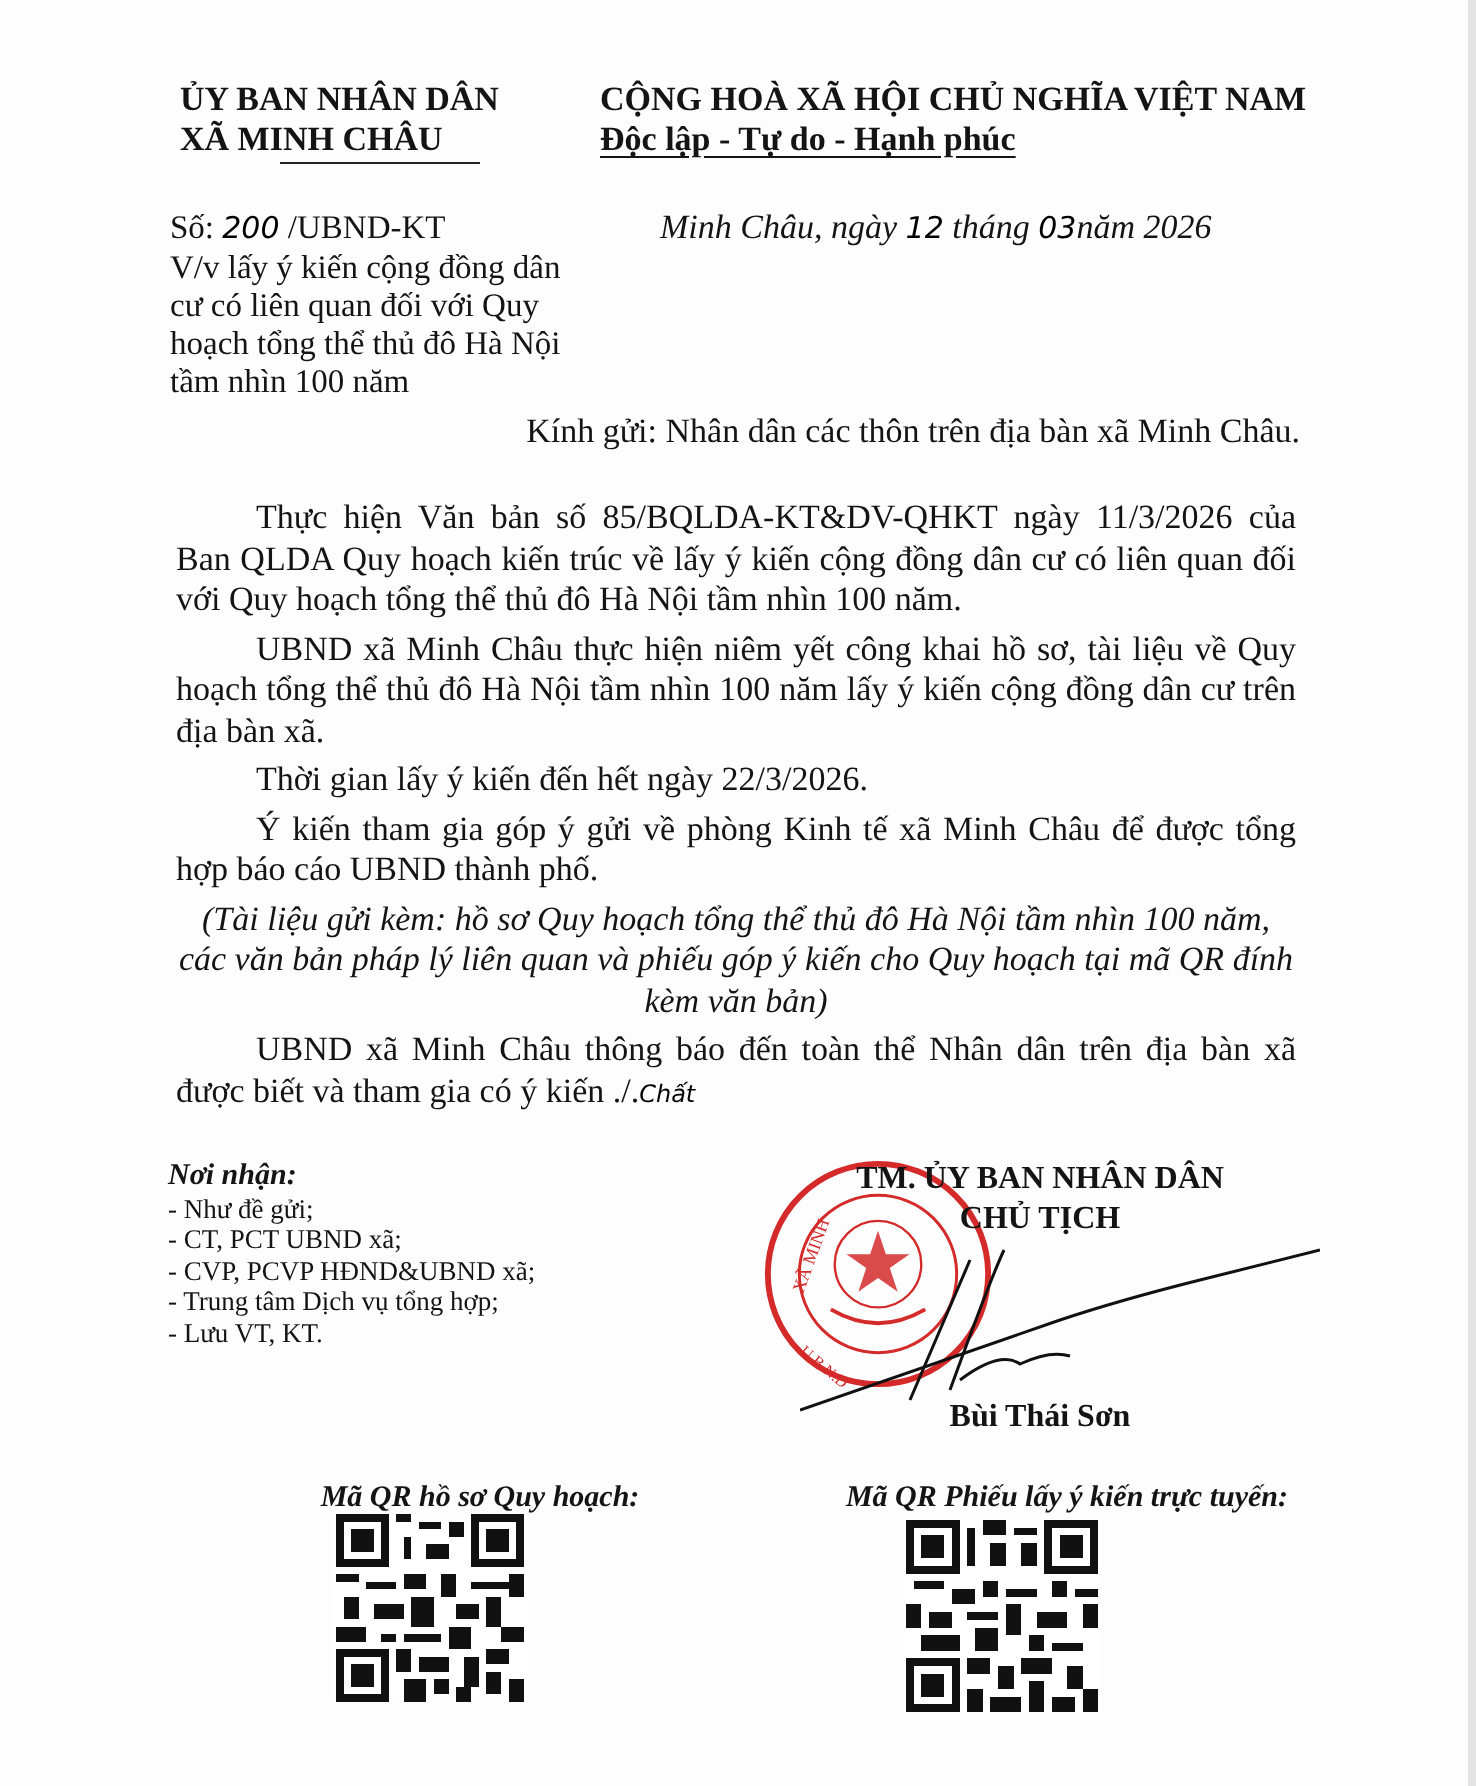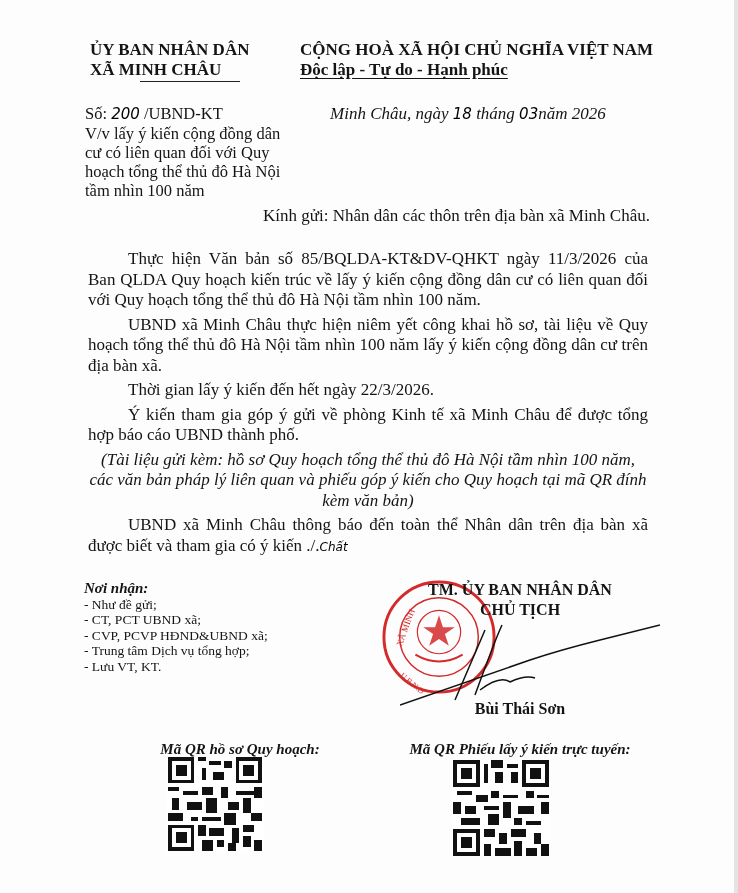--- a/index.html
+++ b/index.html
@@ -23,21 +23,21 @@
   .body { left: 88px; top: 249px; width: 560px; font-size: 17px; line-height: 20.5px; text-align: justify; }
   .body p { margin: 0 0 4px 0; text-indent: 40px; }
   .body p.note { text-indent: 0; font-style: italic; text-align: center; margin: 0 0 4px 0; }
   .recv { left: 84px; top: 581px; font-size: 13.5px; line-height: 15.5px; }
   .recv-title { font-weight: bold; font-style: italic; font-size: 15px; }
   .sign { left: 380px; top: 580px; width: 280px; font-size: 16px; font-weight: bold; text-align: center; line-height: 20px; }
   .signer { left: 380px; top: 700px; width: 280px; font-size: 16px; font-weight: bold; text-align: center; }
   .stamp { left: 380px; top: 578px; width: 118px; height: 118px; }
   .qr-label { font-weight: bold; font-style: italic; font-size: 15px; }
   .qr1-label { left: 100px; top: 741px; width: 280px; text-align:center; }
-  .qr2-label { left: 380px; top: 741px; width: 280px; text-align:center; }
+  .qr2-label { left: 364px; top: 741px; width: 280px; text-align:right; }
   .qr { background: #fff; }
   .qr1 { left: 166px; top: 757px; width: 98px; height: 94px; }
   .qr2 { left: 452px; top: 760px; width: 98px; height: 96px; }
 </style>
 </head>
 <body>
 
 <div class="right-border"></div>
 
 <div class="abs hdr-left center bold">
@@ -55,21 +55,21 @@
   <div>
     <span>Số:</span>
     <span class="hand">200</span>
     <span>/UBND-KT</span>
   </div>
   <div>V/v lấy ý kiến cộng đồng dân cư có liên quan đối với Quy hoạch tổng thể thủ đô Hà Nội tầm nhìn 100 năm</div>
 </div>
 
 <div class="abs date">
   <span>Minh Châu, ngày</span>
-  <span class="hand">18</span>
+  <span class="hand">12</span>
   <span>tháng</span>
   <span class="hand">03</span><span>năm 2026</span>
 </div>
 
 <div class="abs kinh-gui">Kính gửi: Nhân dân các thôn trên địa bàn xã Minh Châu.</div>
 
 <div class="abs body">
   <p>Thực hiện Văn bản số 85/BQLDA-KT&amp;DV-QHKT ngày 11/3/2026 của Ban QLDA Quy hoạch kiến trúc về lấy ý kiến cộng đồng dân cư có liên quan đối với Quy hoạch tổng thể thủ đô Hà Nội tầm nhìn 100 năm.</p>
   <p>UBND xã Minh Châu thực hiện niêm yết công khai hồ sơ, tài liệu về Quy hoạch tổng thể thủ đô Hà Nội tầm nhìn 100 năm lấy ý kiến cộng đồng dân cư trên địa bàn xã.</p>
   <p>Thời gian lấy ý kiến đến hết ngày 22/3/2026.</p>

